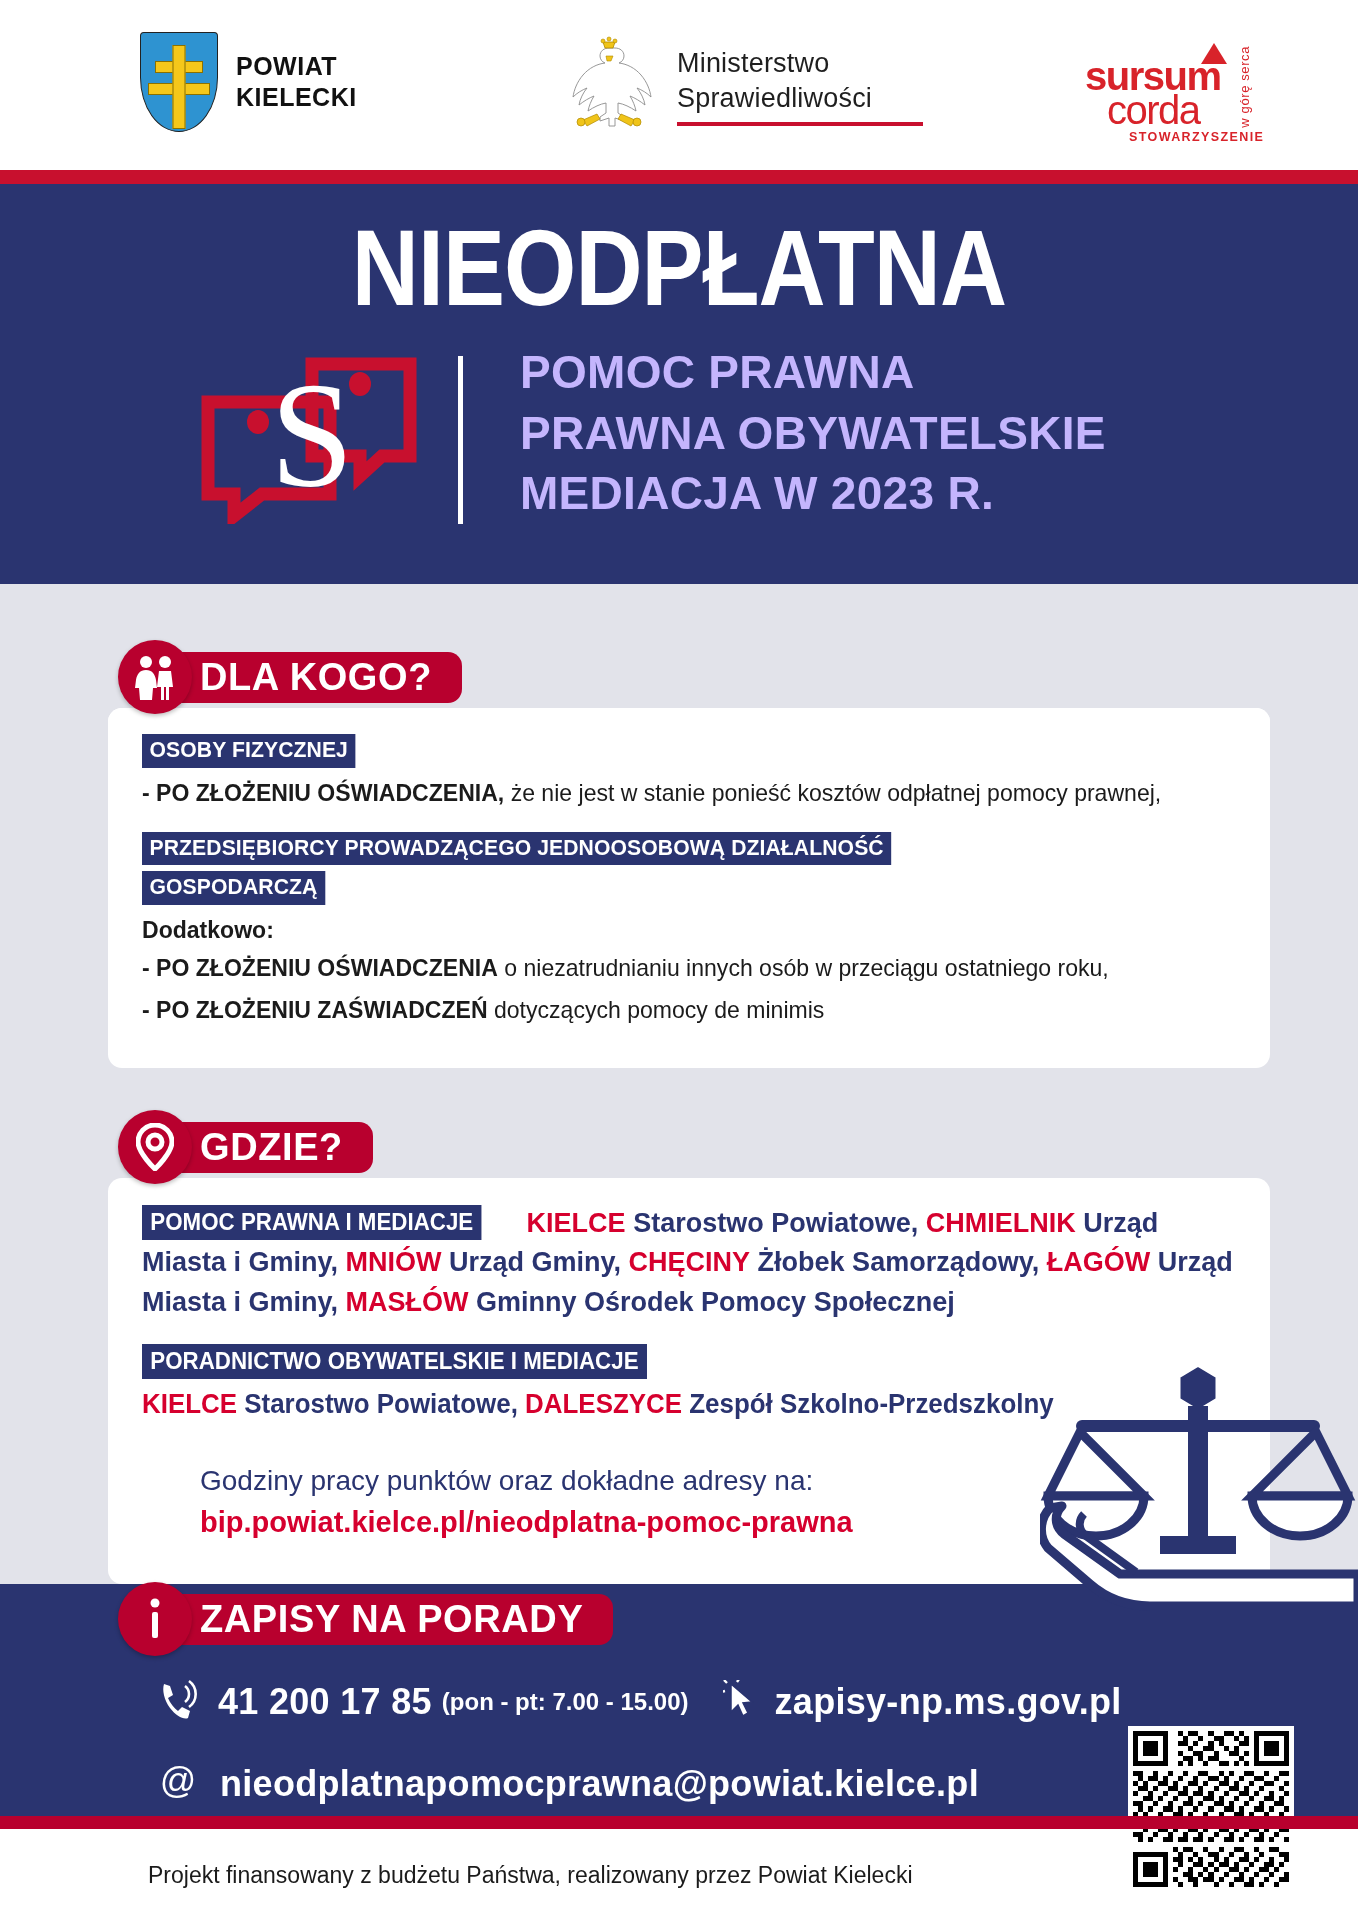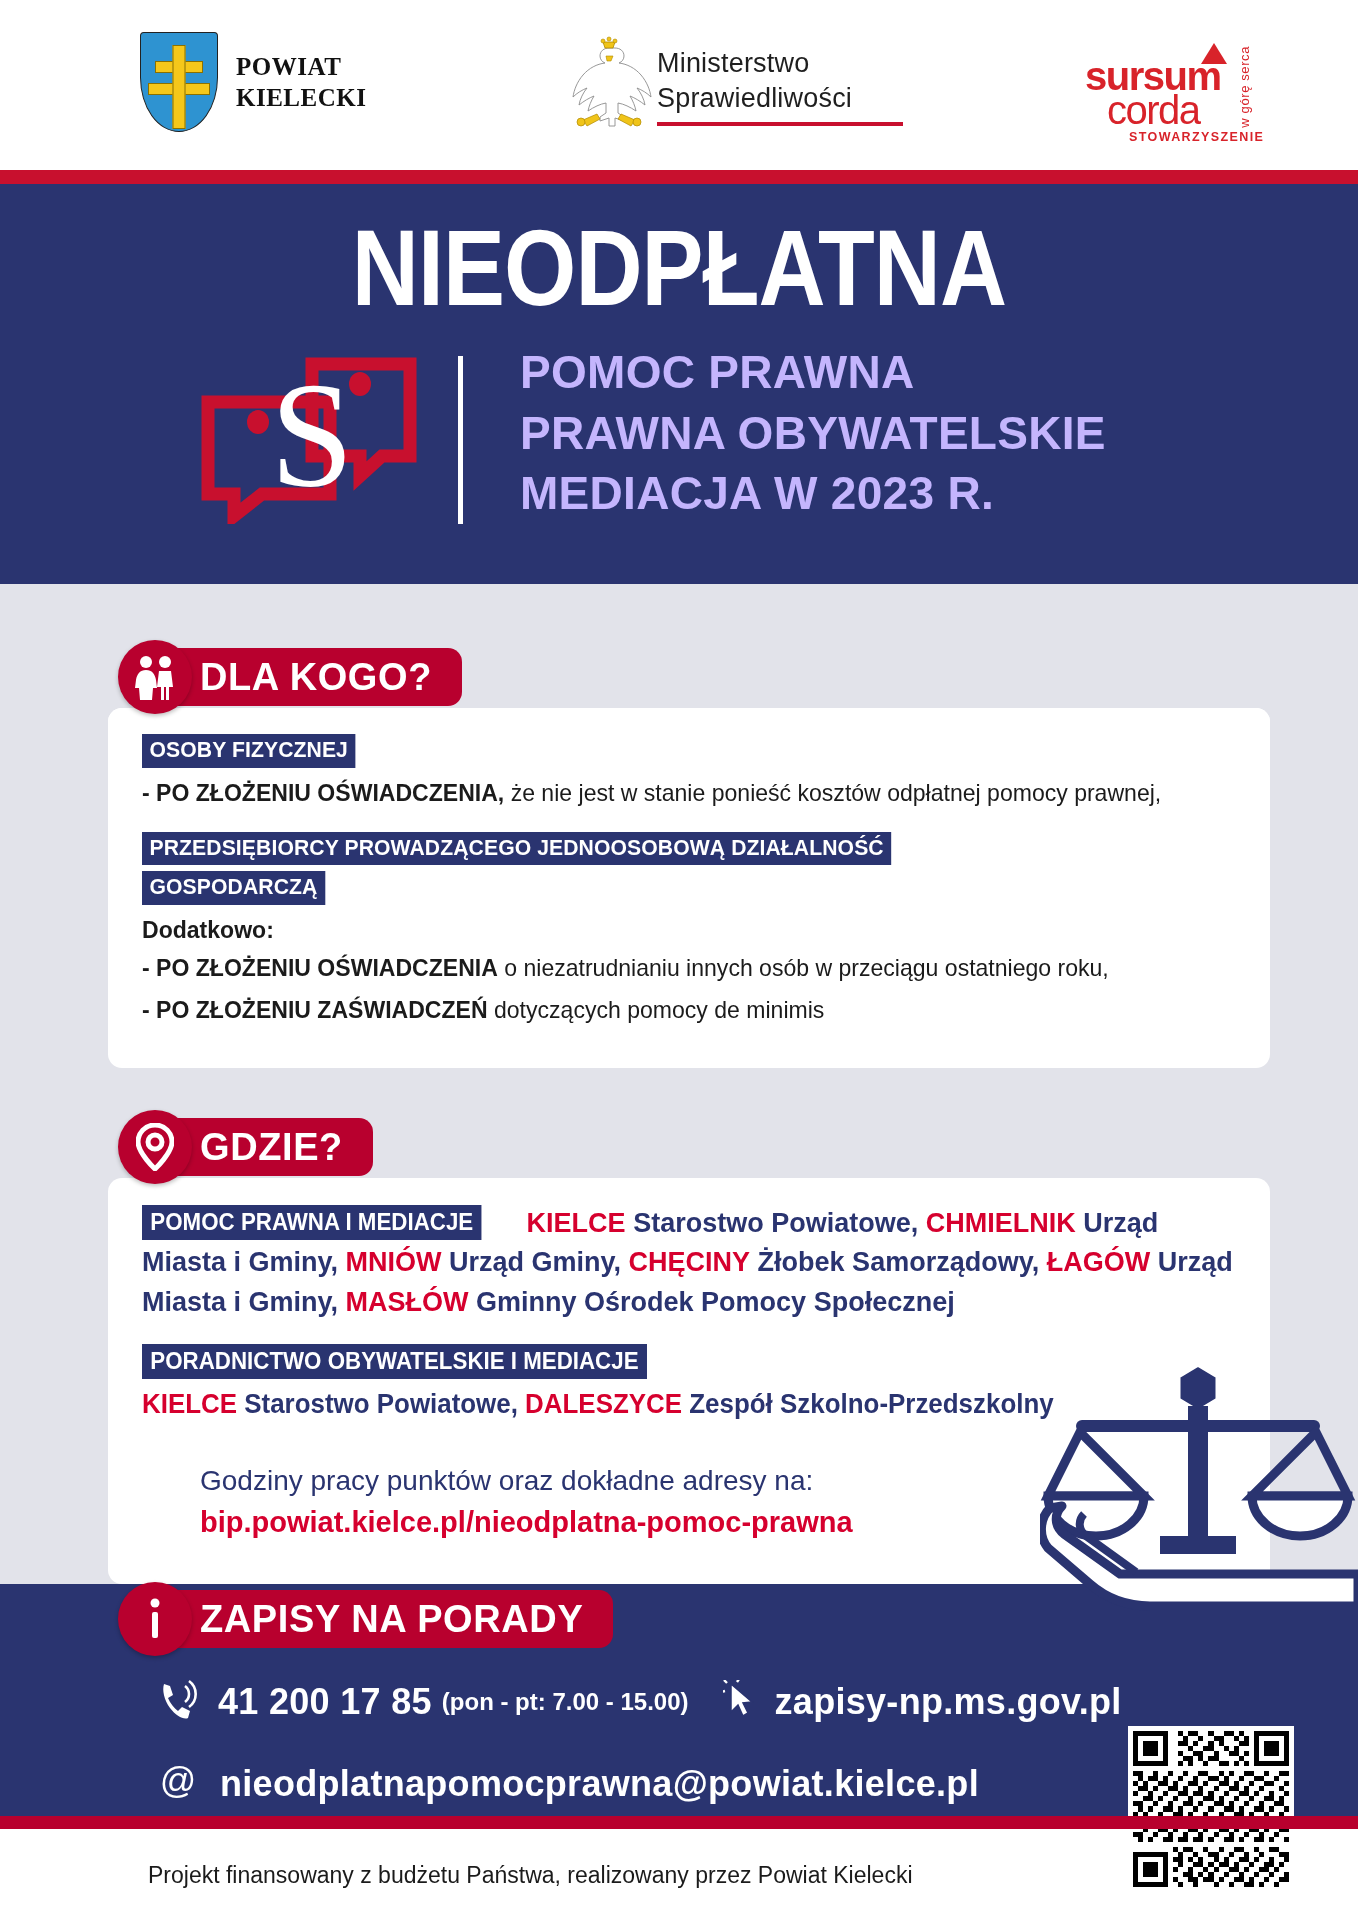--- a/index.html
+++ b/index.html
@@ -10,33 +10,33 @@
     position:relative;
     overflow:hidden;
   }
   .poster { position:relative; width:1358px; height:1920px; background:#fff; }
 
   
   .logo-strip {
     position:absolute; top:0; left:0; width:1358px; height:180px;
     background:#fff;
   }
-  .logo-powiat { position:absolute; left:140px; top:32px; display:flex; align-items:center; gap:18px;font-family:Liberation Serif, serif; }
+  .logo-powiat { position:absolute; left:140px; top:32px; display:flex; align-items:center; gap:18px; }
   .shield { width:78px; height:100px; position:relative; }
   .shield-body {
     width:78px; height:100px; background:#2e93d1; border:1.5px solid #222;
     border-radius:4px 4px 40px 40px / 4px 4px 56px 56px;
     position:relative; overflow:hidden;
   }
   .cross-v { position:absolute; left:50%; top:12px; transform:translateX(-50%); width:13px; height:84px; background:#f5c71a; border:1.3px solid #8a7000;}
   .cross-h1 { position:absolute; left:50%; top:28px; transform:translateX(-50%); width:48px; height:12px; background:#f5c71a; border:1.3px solid #8a7000;}
   .cross-h2 { position:absolute; left:50%; top:50px; transform:translateX(-50%); width:62px; height:12px; background:#f5c71a; border:1.3px solid #8a7000;}
   .logo-powiat-text { font-weight:bold; font-size:25px; line-height:1.25; letter-spacing:0.5px; color:#111; }
 
-  .logo-ministerstwo { position:absolute; left:565px; top:36px; display:flex; align-items:flex-start; gap:4px; }
+  .logo-ministerstwo { position:absolute; left:565px; top:36px; display:flex; align-items:flex-start; gap:24px; }
   .eagle { width:88px; height:96px; position:relative; }
   .logo-min-text { padding-top:10px; }
   .logo-min-text .ln { font-size:27px; color:#1f1f1f; line-height:1.28; letter-spacing:0.2px;}
   .min-rule { margin-top:7px; width:246px; height:4px; background:#c8102e; }
 
   .logo-sursum { position:absolute; left:1085px; top:38px; width:190px; height:110px; }
   .sursum-w1 { position:absolute; left:0; top:18px; font-size:40px; font-weight:bold; color:#d8232a; letter-spacing:-1.5px; line-height:1; }
   .sursum-w2 { position:absolute; left:22px; top:52px; font-size:40px; font-weight:normal; color:#d8232a; letter-spacing:-1.5px; line-height:1; }
   .sursum-caret { position:absolute; left:116px; top:5px; width:0; height:0; border-left:13px solid transparent; border-right:13px solid transparent; border-bottom:21px solid #d8232a; }
   .sursum-sto { position:absolute; left:44px; top:92px; font-size:12.5px; font-weight:bold; color:#d8232a; letter-spacing:1.4px; }
@@ -68,21 +68,21 @@
     background:#e2e3ea;
   }
 
   .section-badge { position:absolute; display:flex; align-items:center; }
   .badge-circle {
     width:74px; height:74px; border-radius:50%; background:#b8002e;
     display:flex; align-items:center; justify-content:center;
     position:relative; z-index:3; box-shadow:0 2px 4px rgba(0,0,0,.25);
   }
   .badge-pill {
-    height:58px; background:#b8002e; color:#fff;
+    height:51px; background:#b8002e; color:#fff;
     border-radius:0 14px 14px 0; display:flex; align-items:center;
     padding:0 30px 0 52px; margin-left:-44px; font-size:38px; font-weight:bold;
     letter-spacing:0.6px; position:relative; z-index:2;
   }
 
   .white-card {
     position:absolute; background:#fff; border-radius:14px;
   }
 
   .tag {

